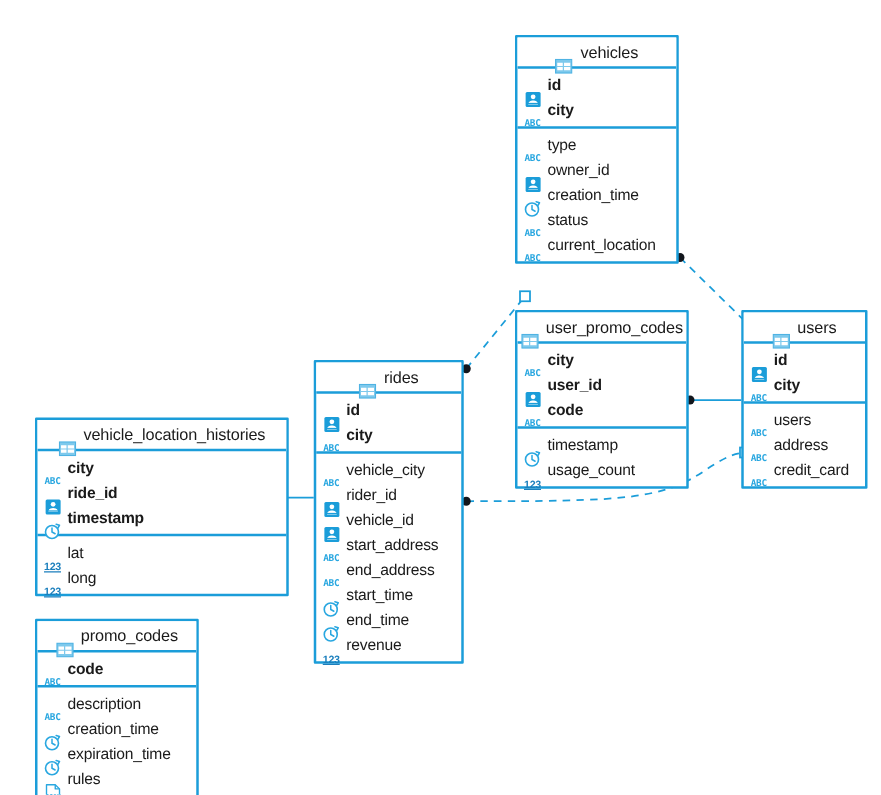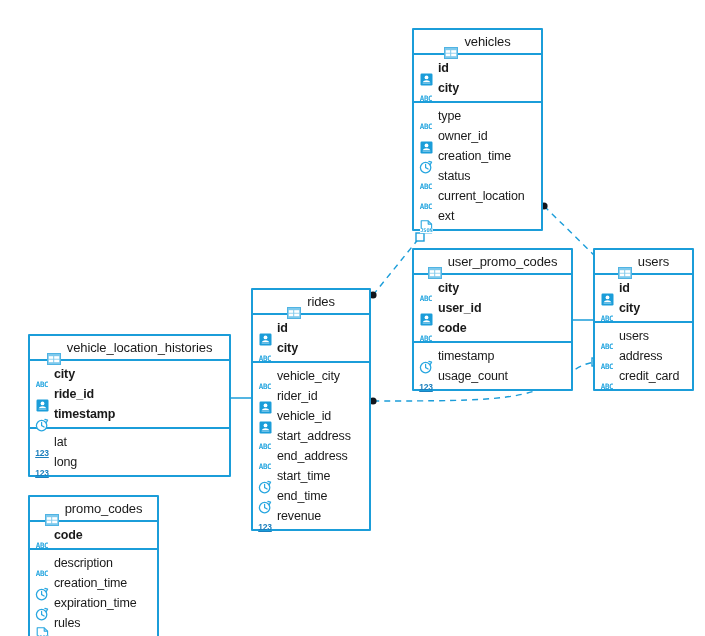--- a/index.html
+++ b/index.html
@@ -200,34 +200,23 @@
               <span class="icon-abc">ABC</span>
             </span>
             <span class="field-label">status</span>
           </div>
           <div class="field">
             <span class="icon">
               <span class="icon-abc">ABC</span>
             </span>
             <span class="field-label">current_location</span>
           </div>
-          <div class="field">
-            <span class="icon">
-              <svg width="13" height="14" viewBox="0 0 13 14">
-                <path d="M1.2 0.8 L8.2 0.8 L11.6 4.1 L11.6 13 L1.2 13 Z" fill="#ffffff" stroke="#29a7e0" stroke-width="1.1" stroke-linejoin="round"></path>
-                <path d="M8.2 0.8 L8.2 4.1 L11.6 4.1" fill="none" stroke="#29a7e0" stroke-width="1.1" stroke-linejoin="round"></path>
-                <rect x="0" y="8.6" width="13" height="4.6" fill="#ffffff"></rect>
-                <text x="6.5" y="12.4" font-family="DejaVu Sans Mono, monospace" font-size="5.2" font-weight="bold" fill="#29a7e0" text-anchor="middle">JSON</text>
-              </svg>
-            </span>
-            <span class="field-label">ext</span>
-          </div>
         </div>
       </div>
-      <div class="entity" style="left: 412px; top: 248px; width: 161px;">
+      <div class="entity" style="left: 412px; top: 248px; width: 139px;">
         <div class="entity-header">
           <span class="icon">
             <svg width="14" height="12" viewBox="0 0 14 12">
               <rect x="0.5" y="0.5" width="13" height="11" fill="#7ec9ec" stroke="#4fb3e3"></rect>
               <rect x="1.8" y="3.2" width="4.4" height="2.6" fill="#ffffff"></rect>
               <rect x="7.2" y="3.2" width="5" height="2.6" fill="#ffffff"></rect>
               <rect x="1.8" y="6.6" width="4.4" height="2.6" fill="#ffffff"></rect>
               <rect x="7.2" y="6.6" width="5" height="2.6" fill="#ffffff"></rect>
             </svg>
           </span>

